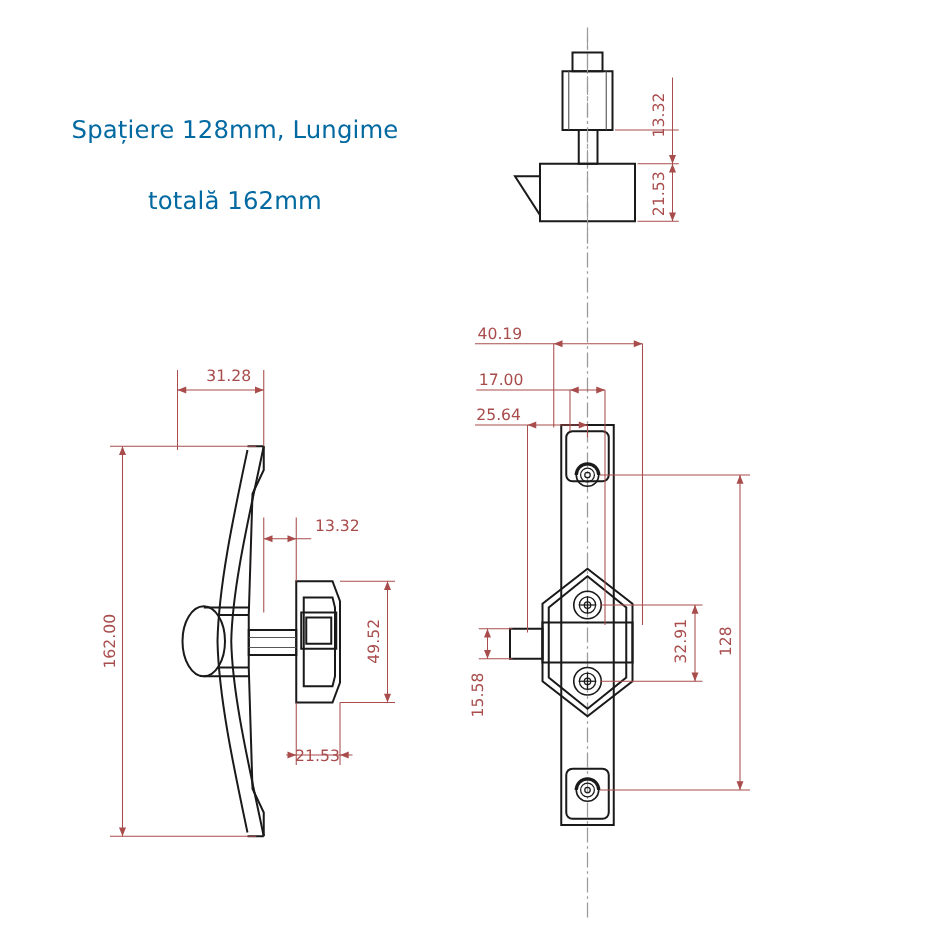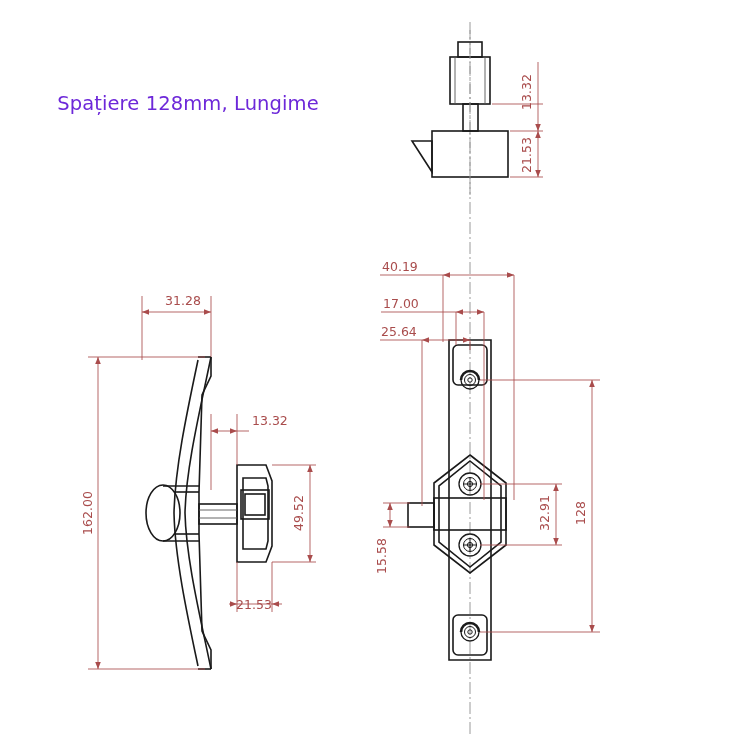--- a/index.html
+++ b/index.html
@@ -23,40 +23,41 @@
     width: 750px;
     height: 750px;
     display: block;
   }
   #title-block {
     position: absolute;
     left: 28px;
     top: 62px;
     width: 320px;
     text-align: center;
-    color: #6d28d9;
+    color: #0369a1;
     font-size: 19.5px;
     line-height: 1.45;
     font-family: "DejaVu Sans", "Liberation Sans", sans-serif;
     letter-spacing: 0.1px;
     white-space: pre-line;
   }
   .dimtext {
     font-family: "DejaVu Sans", "Liberation Sans", sans-serif;
     font-size: 12.5px;
     fill: #a94c4c;
   }
 </style>
 </head>
 <body>
 
 <div id="page">
 
   <div id="title-block">
     <div>Spațiere 128mm, Lungime</div>
+    <div>totală 162mm</div>
   </div>
 
   <svg id="drawing-svg" viewBox="0 0 750 750">
 
     <line x1="470" y1="22" x2="470" y2="736" stroke="#9a9a9a" stroke-width="1" stroke-dasharray="12,3,2,3"></line>
 
     <g fill="none" stroke="#1a1a1a" stroke-width="1.6">
 
       <rect x="458" y="42" width="24" height="15"></rect>
 

